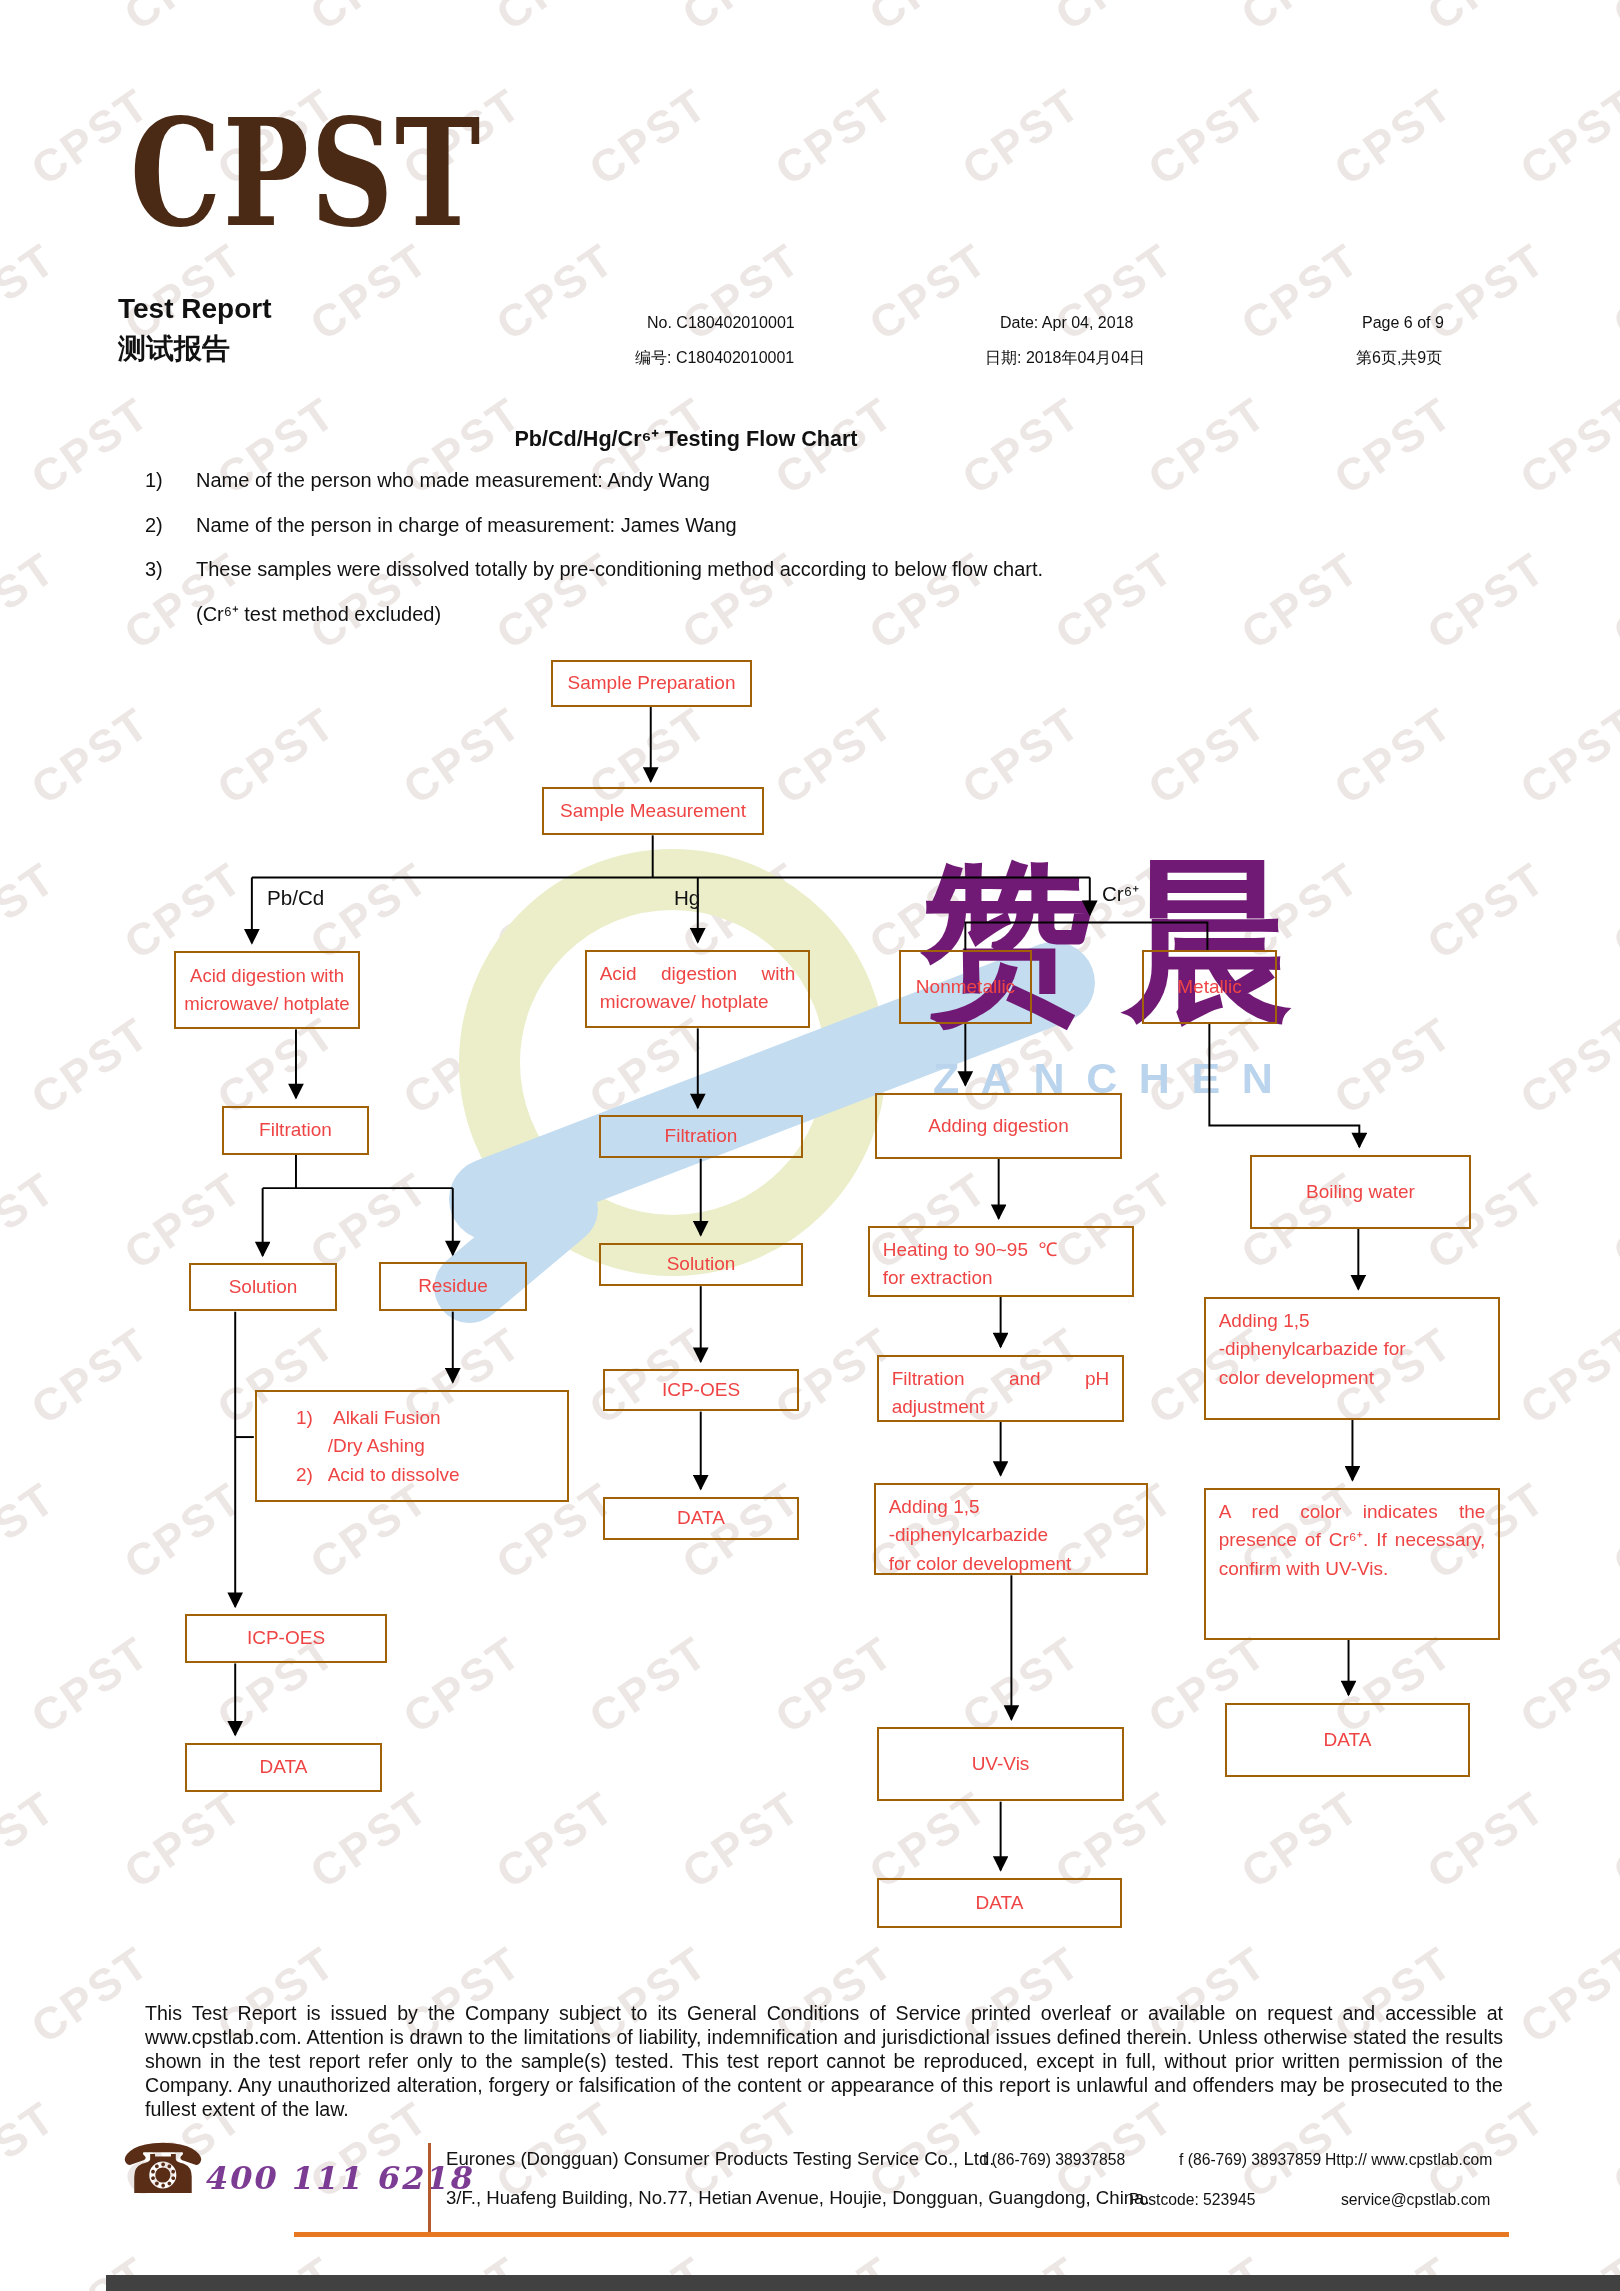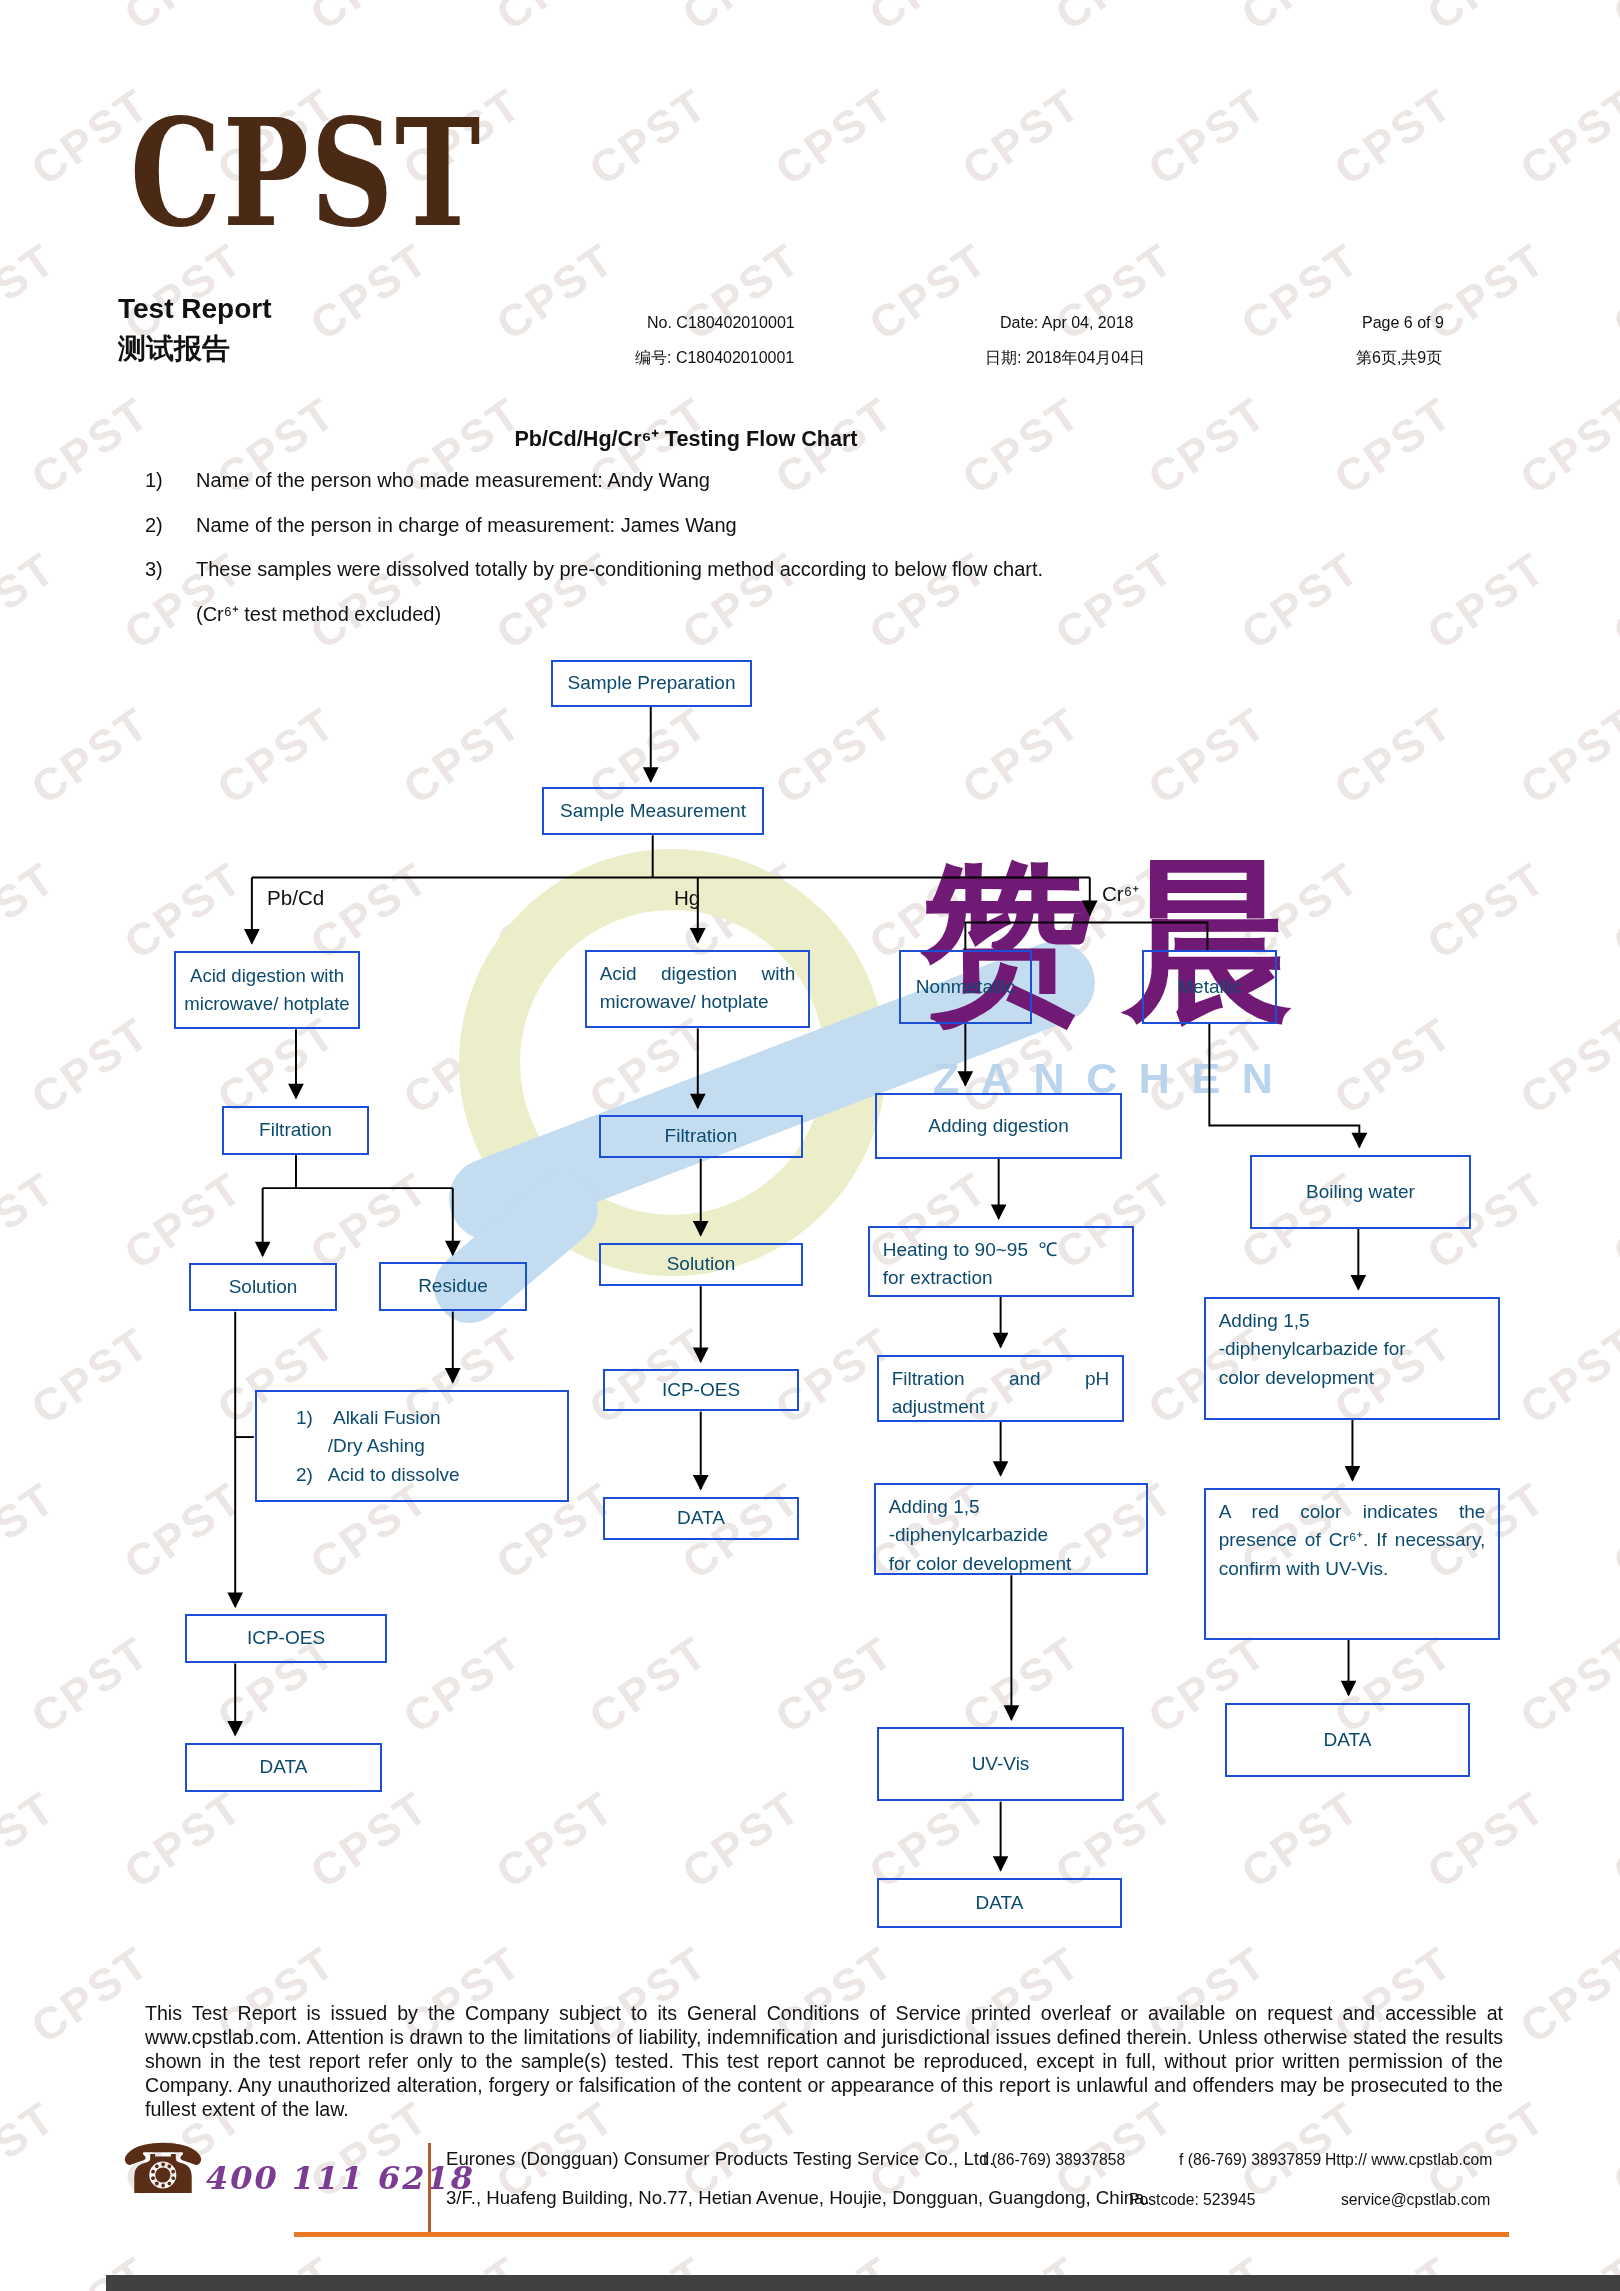--- a/index.html
+++ b/index.html
@@ -28,23 +28,23 @@
   .tr-en{position:absolute;left:118px;top:293px;font-size:28px;font-weight:bold;}
   .tr-zh{position:absolute;left:118px;top:330px;font-size:28px;font-weight:bold;}
   .hdr{position:absolute;font-size:16px;white-space:nowrap;}
   .flow-title{position:absolute;left:0;top:423px;width:1372px;text-align:center;
               font-size:21.6px;font-weight:bold;}
   .li{position:absolute;left:145px;display:flex;font-size:20px;white-space:nowrap;}
   .li .num{display:inline-block;width:51px;}
   .note{position:absolute;left:196px;font-size:20px;}
   
   #connectors{position:absolute;inset:0;stroke:#000;stroke-width:2;fill:none;pointer-events:none;}
-  .fbox{position:absolute;border:2px solid #1d4ed8;box-sizing:border-box;background:transparent;
+  .fbox{position:absolute;border:2px solid #a16207;box-sizing:border-box;background:transparent;
         display:flex;align-items:center;justify-content:center;text-align:center;
-        font-size:19px;line-height:1.5;color:#0c4a6e;}
+        font-size:19px;line-height:1.5;color:#ef4444;}
   .fbox.just{display:block;text-align:justify;padding:7.8px 12.7px;}
   .fbox.pre{display:block;text-align:left;padding:7.8px 12.7px;white-space:pre-wrap;}
   .fbox.alk{padding:11.8px 7.8px 7.8px 39px;}
   .blabel{position:absolute;font-size:20.6px;}
   
   .disclaimer{position:absolute;left:145px;top:2001px;width:1358px;font-size:19.6px;
               line-height:24px;text-align:justify;}
   .phone-icon{position:absolute;left:120px;top:2135px;font-size:69px;color:#5a2d17;line-height:1;}
   .hotline{position:absolute;left:206px;top:2159px;font-family:"DejaVu Serif",serif;
            font-size:32px;font-weight:bold;color:#7d3c94;letter-spacing:2px;font-style:italic;}

